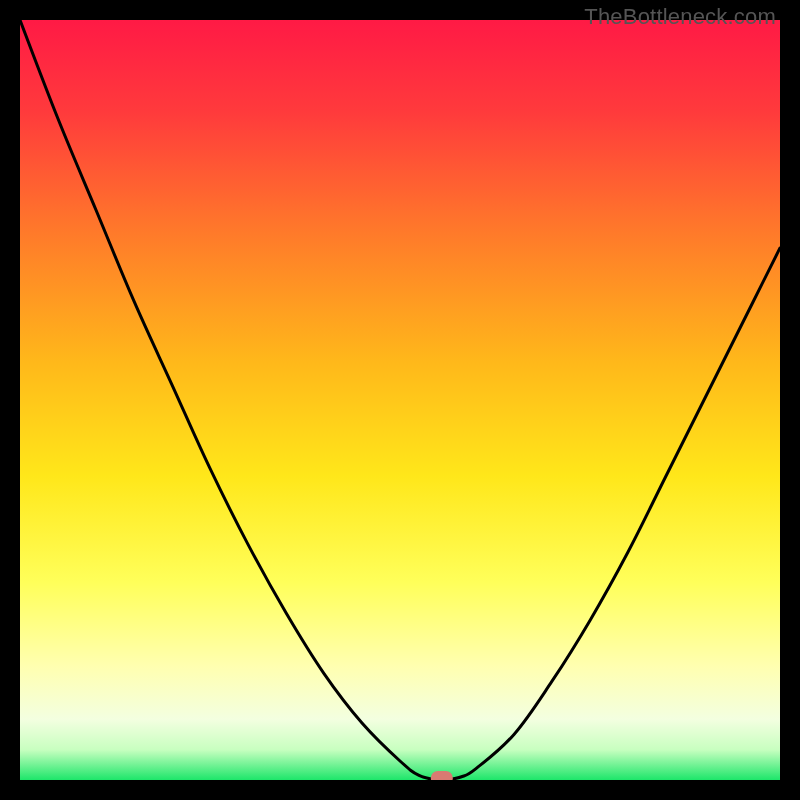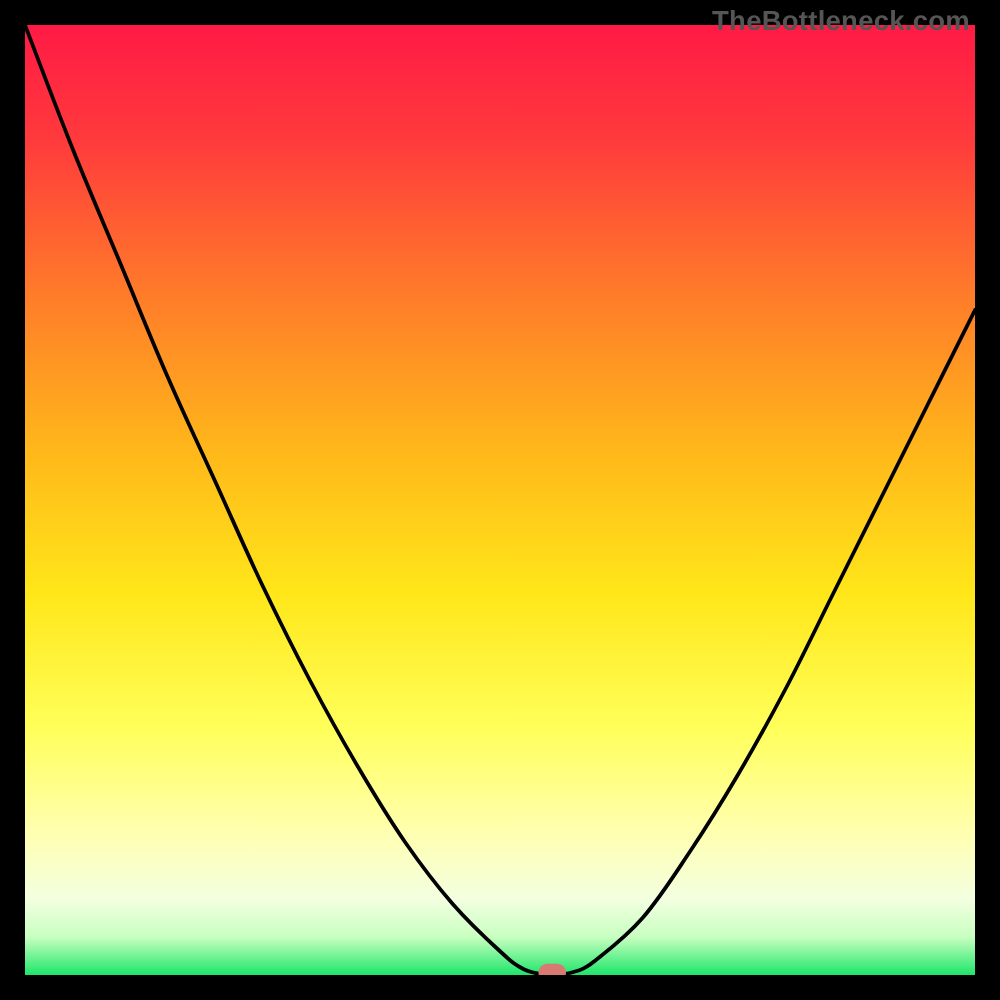--- a/index.html
+++ b/index.html
@@ -23,21 +23,21 @@
     top: 20px;
     width: 760px;
     height: 760px;
   }
   .watermark {
     position: absolute;
     top: 4px;
     right: 24px;
     color: #555;
     font-size: 22px;
-    font-weight: 700;
+    font-weight: 400;
     letter-spacing: 0.2px;
     pointer-events: none;
   }
   svg {
     display: block;
   }
 </style>
 </head>
 <body>
 

